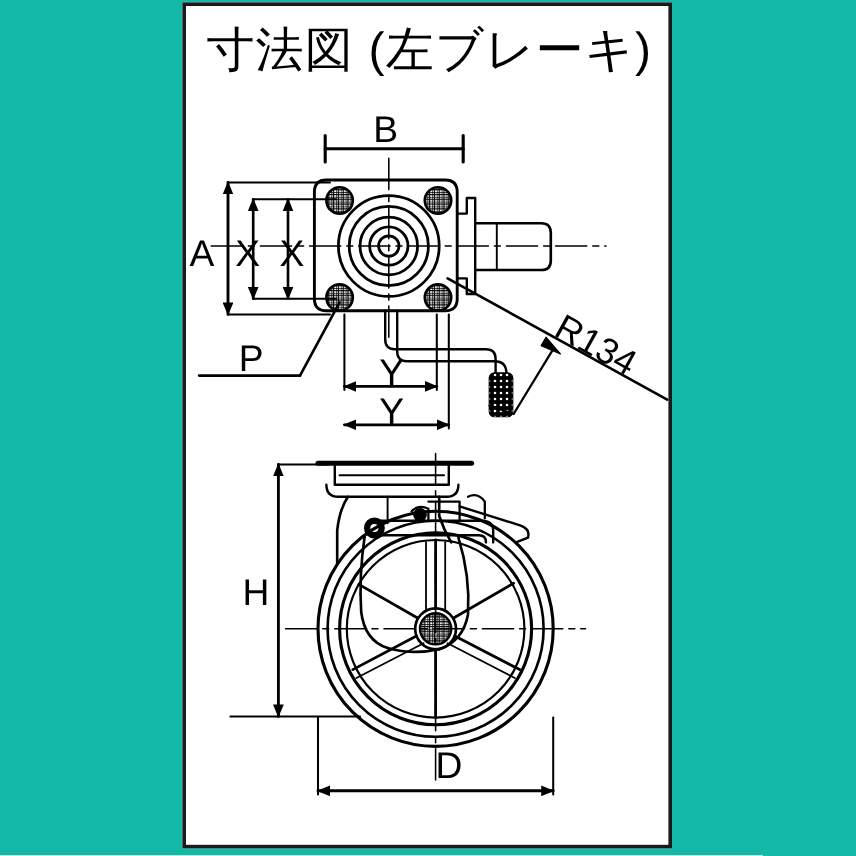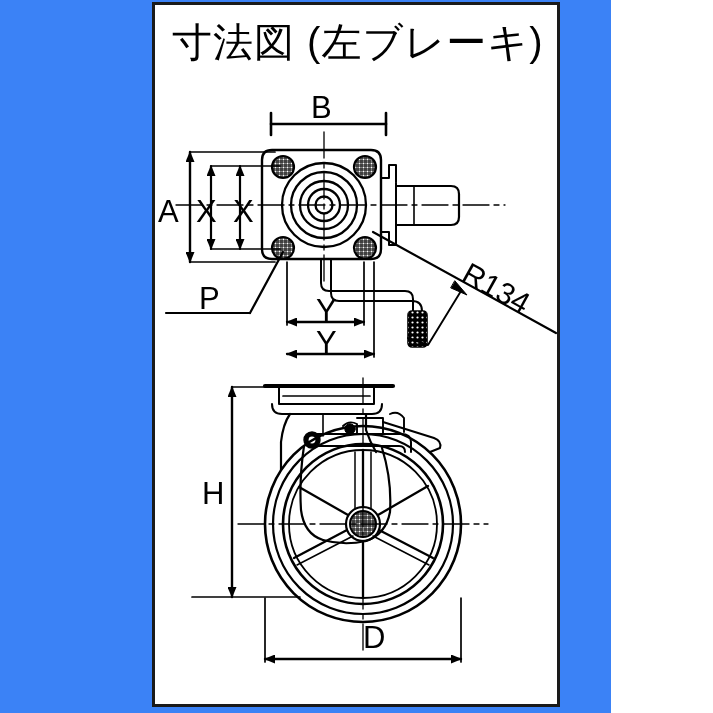--- a/index.html
+++ b/index.html
@@ -6,23 +6,23 @@
     margin: 0;
     padding: 0;
     background: #ffffff;
     width: 713px;
     height: 713px;
     overflow: hidden;
     font-family: "Liberation Sans", sans-serif;
   }
   #stage {
     position: relative;
-    width: 611px;
+    width: 713px;
     height: 713px;
-    background: #3b82f6;
+    background: #14b8a6;
   }
   #drawing-frame {
     position: absolute;
     left: 152px;
     top: 2px;
     width: 408px;
     height: 705px;
     border: 3px solid #1a1a1a;
     background: #ffffff;
     box-sizing: border-box;

